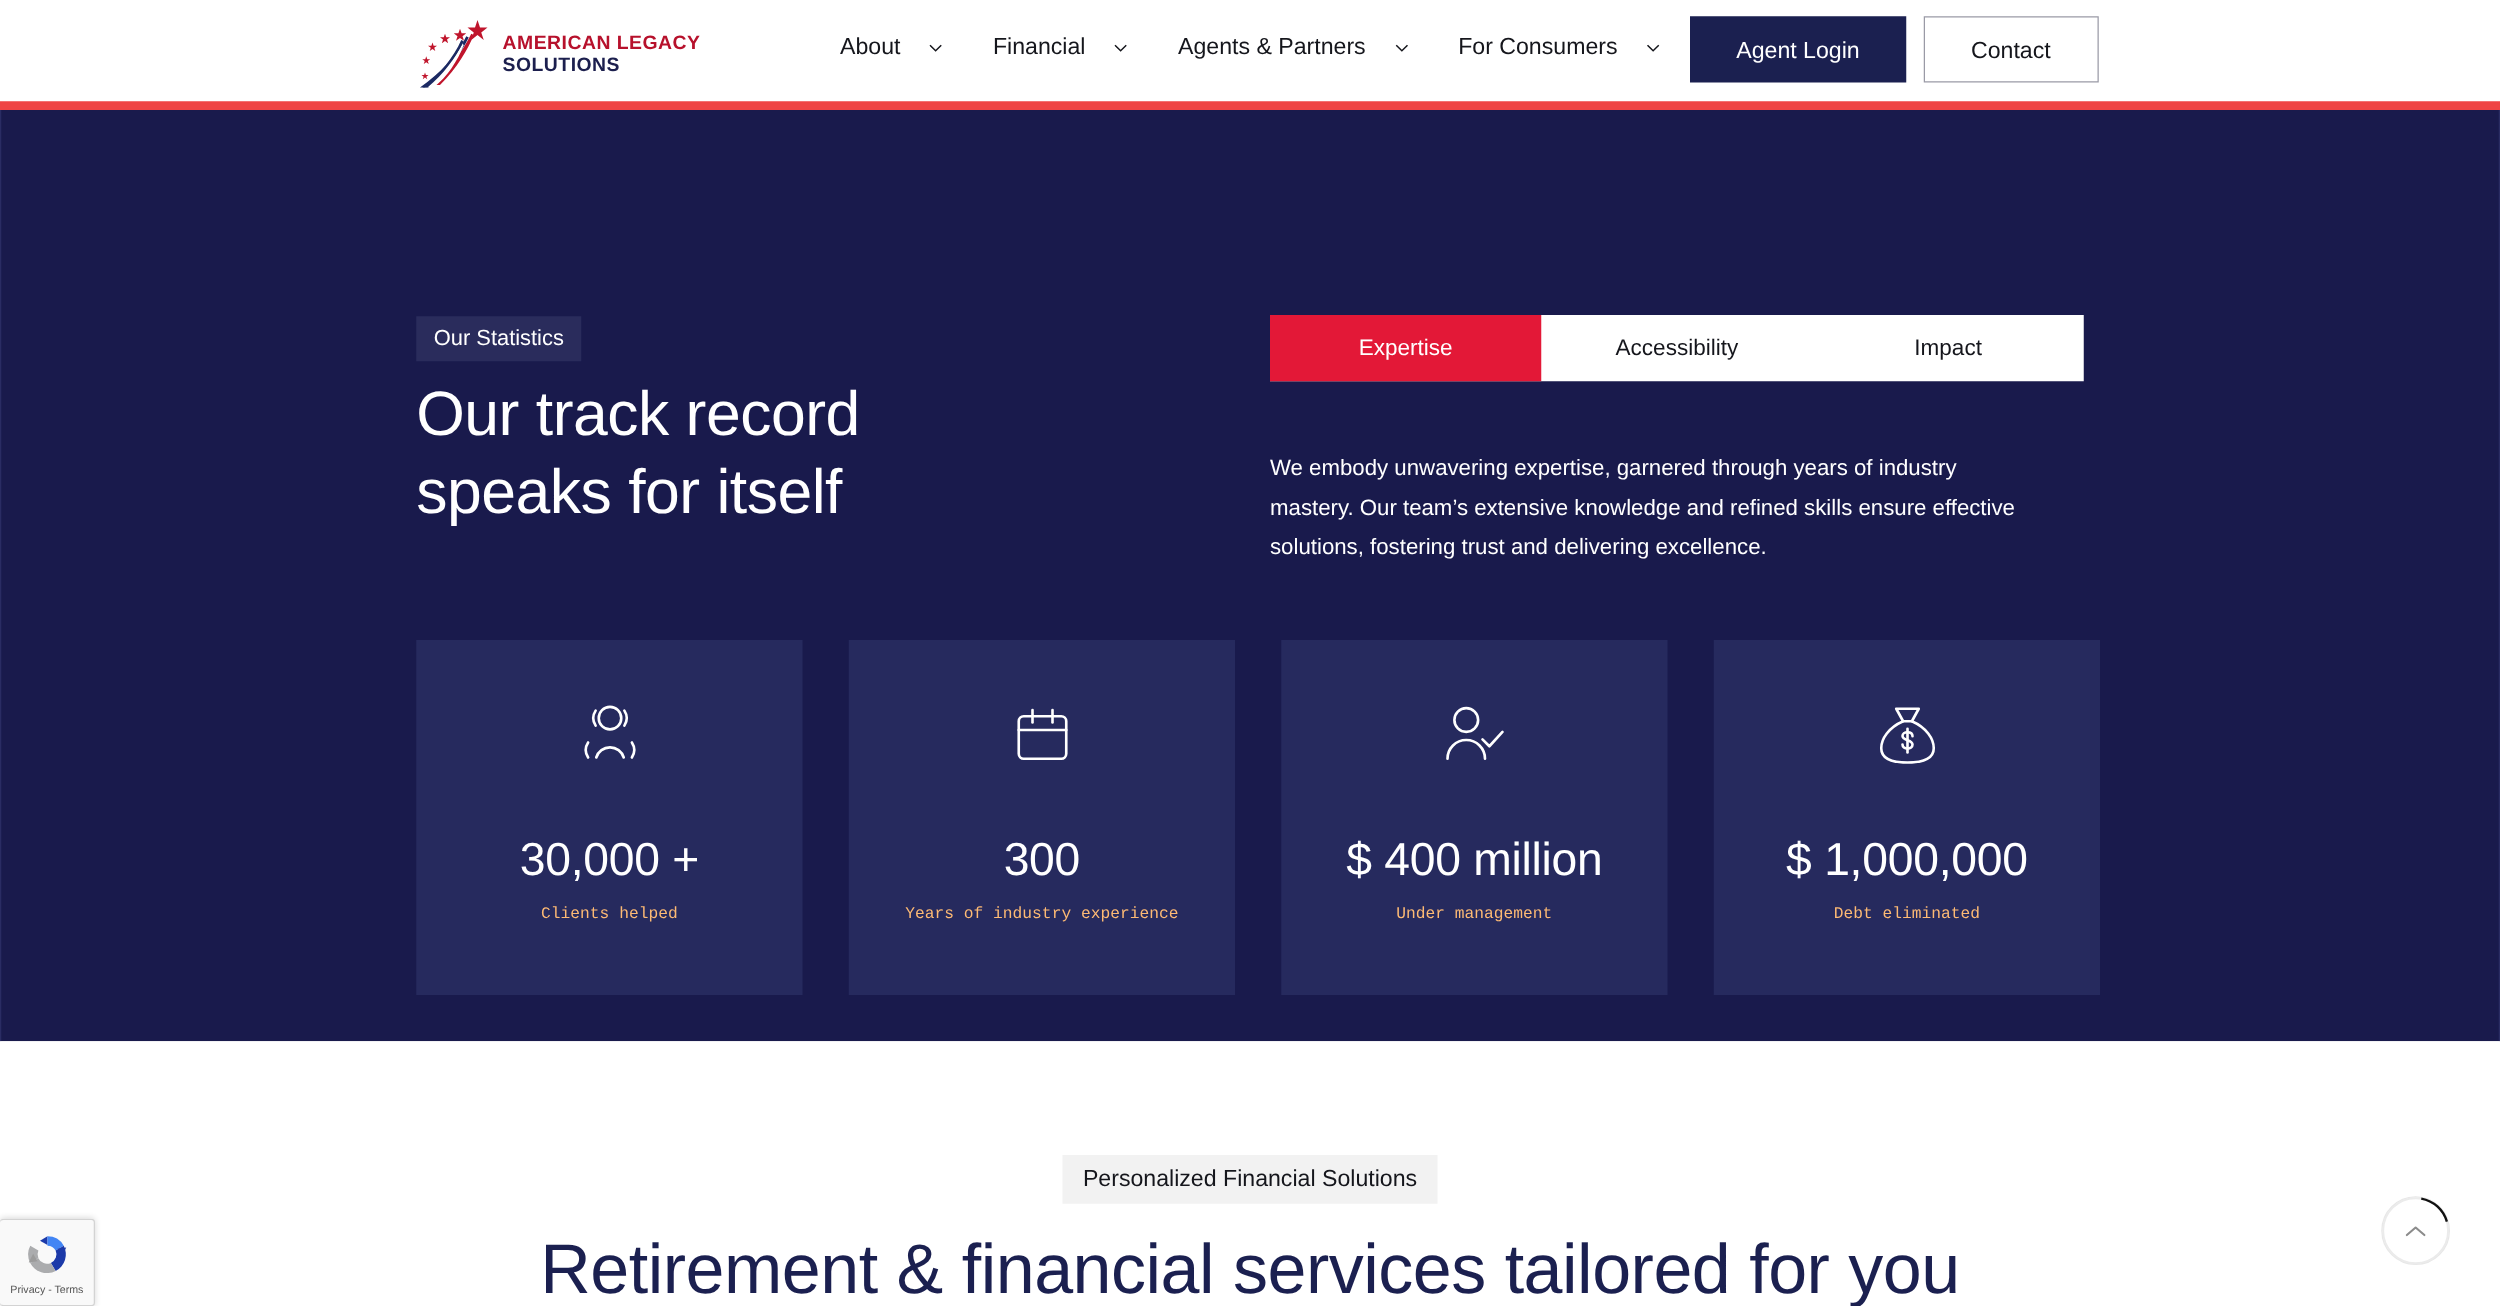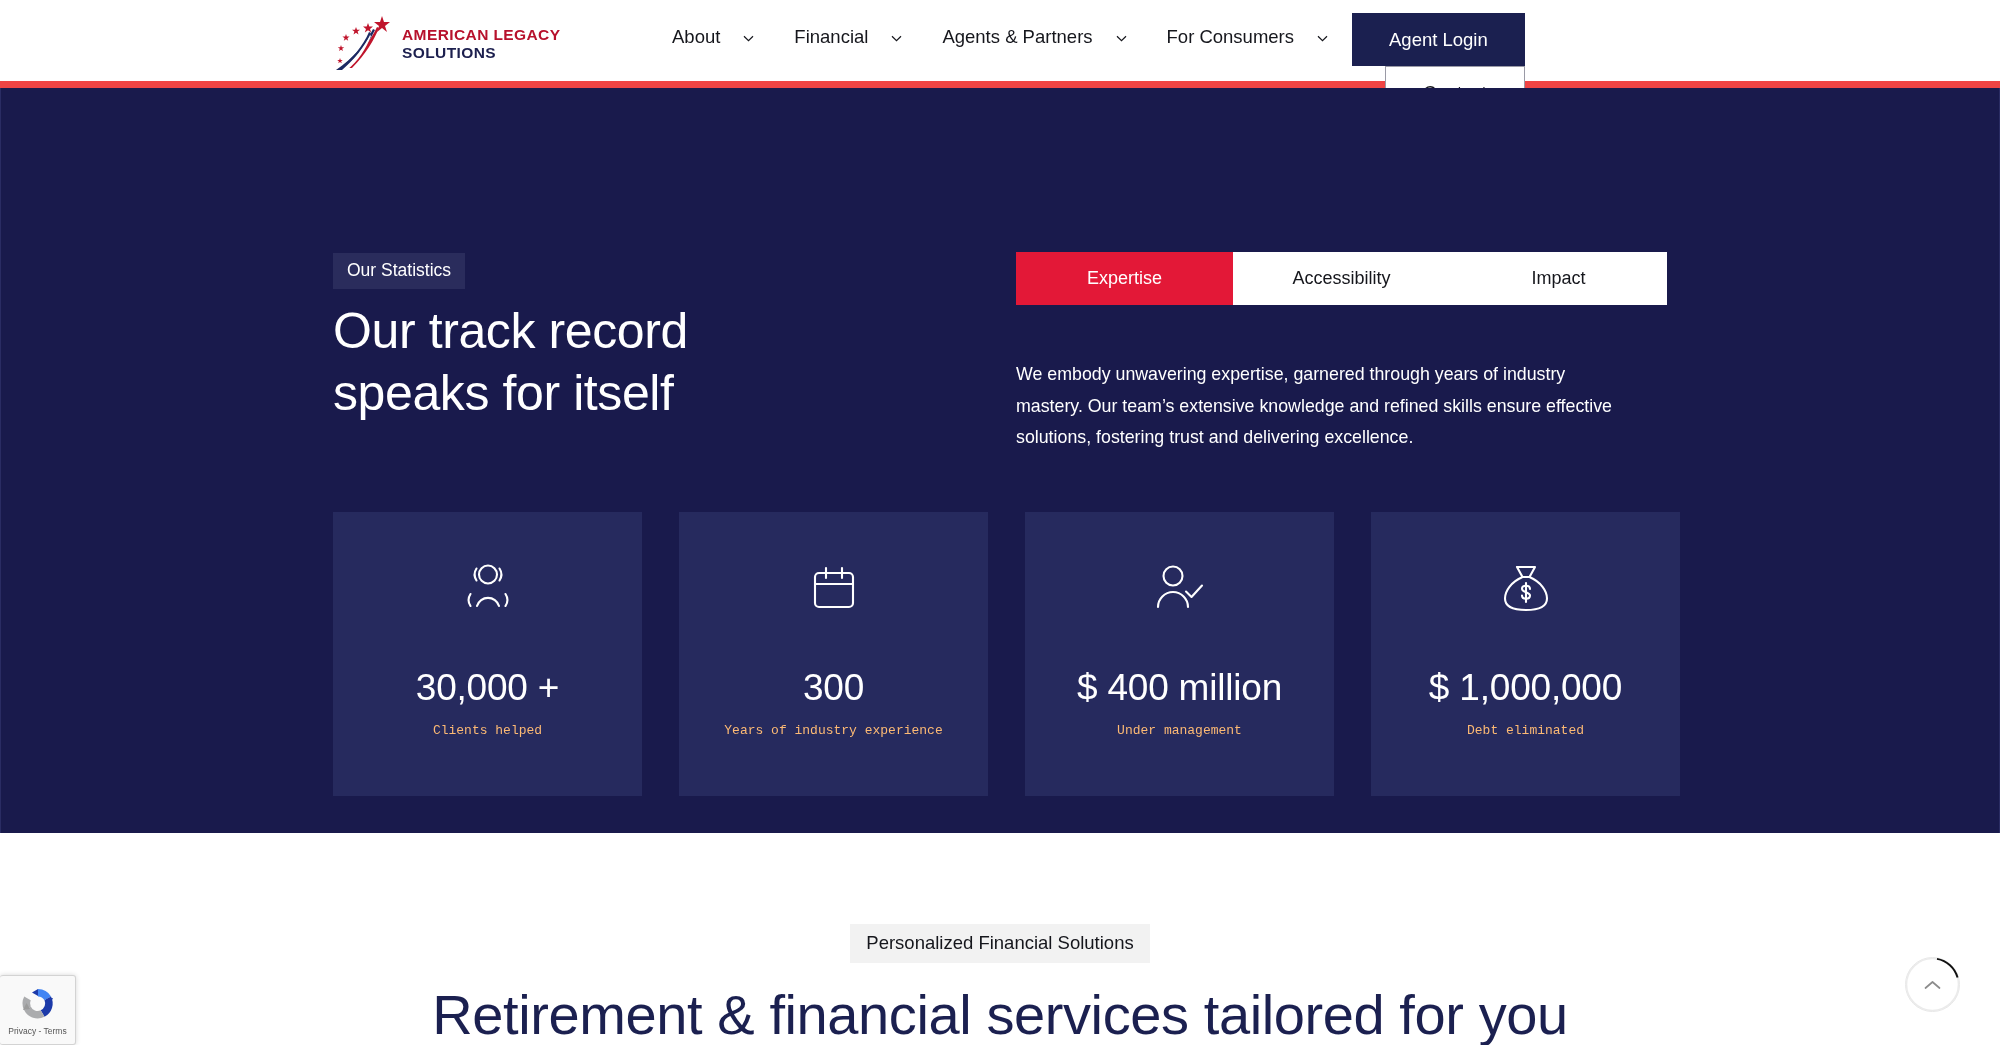--- a/index.html
+++ b/index.html
@@ -45,21 +45,21 @@
     font-size: 18.5px; color: #15161c; cursor: pointer;
     white-space: nowrap;
   }
   .chev {
     width: 11px; height: 7px; display:block; flex: none;
     margin-top: 3px;
   }
 
   .header-actions {
     position: absolute; left: 1352px; top: 13px;
-    display: flex; align-items: flex-end;  flex-direction: column;
+    display: flex; align-items: center; gap: 14px;
   }
   .btn-primary {
     background: #1b2050;
     color: #ffffff;
     font-size: 18.5px;
     padding: 0 37px;
     height: 53px;
     display: flex; align-items: center; justify-content: center;
     border: none; cursor: pointer;
     font-family: inherit;

